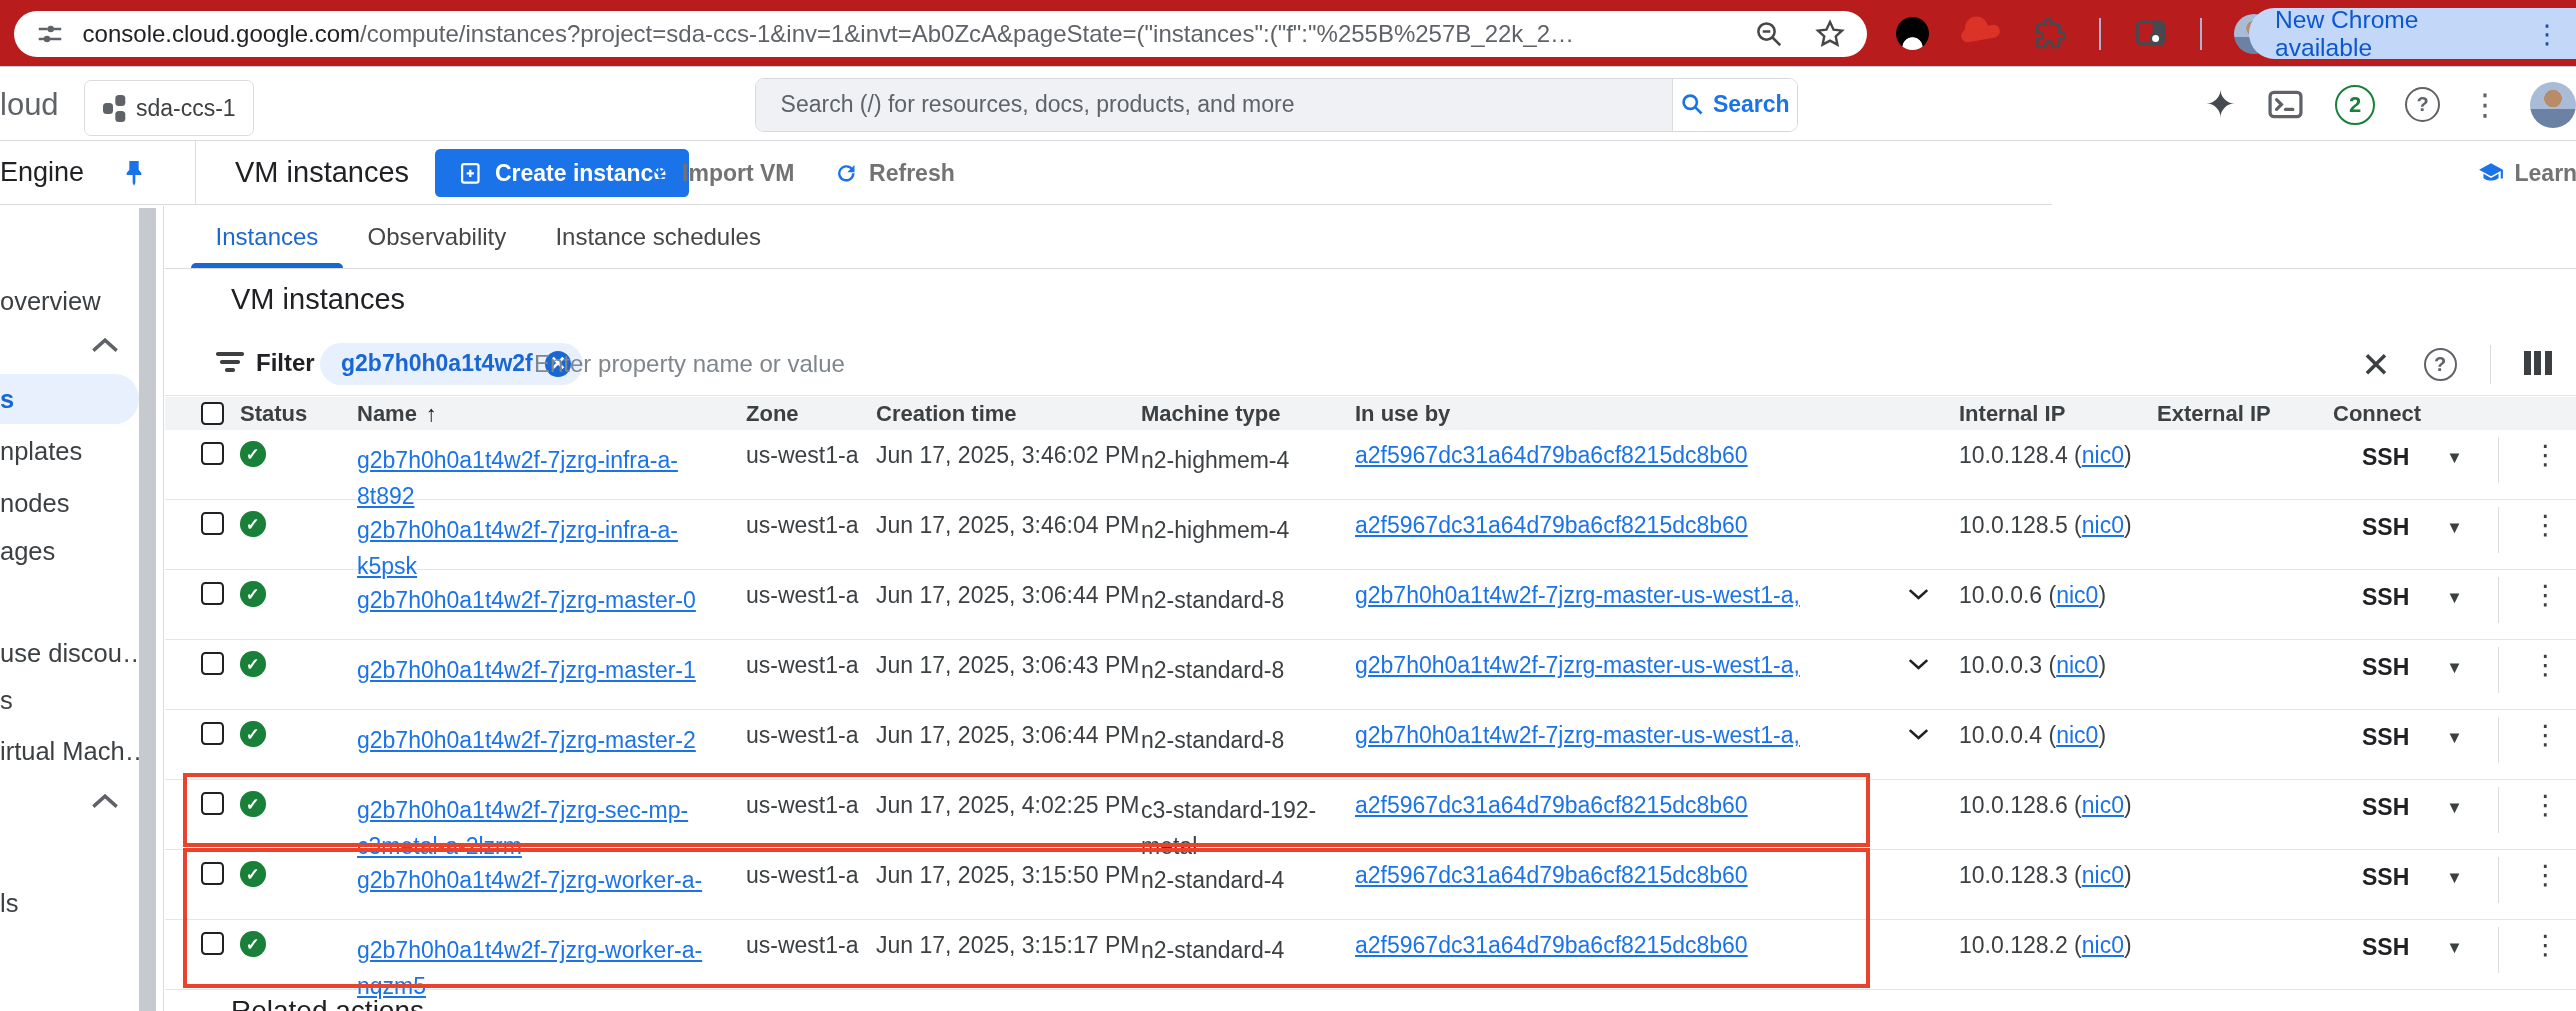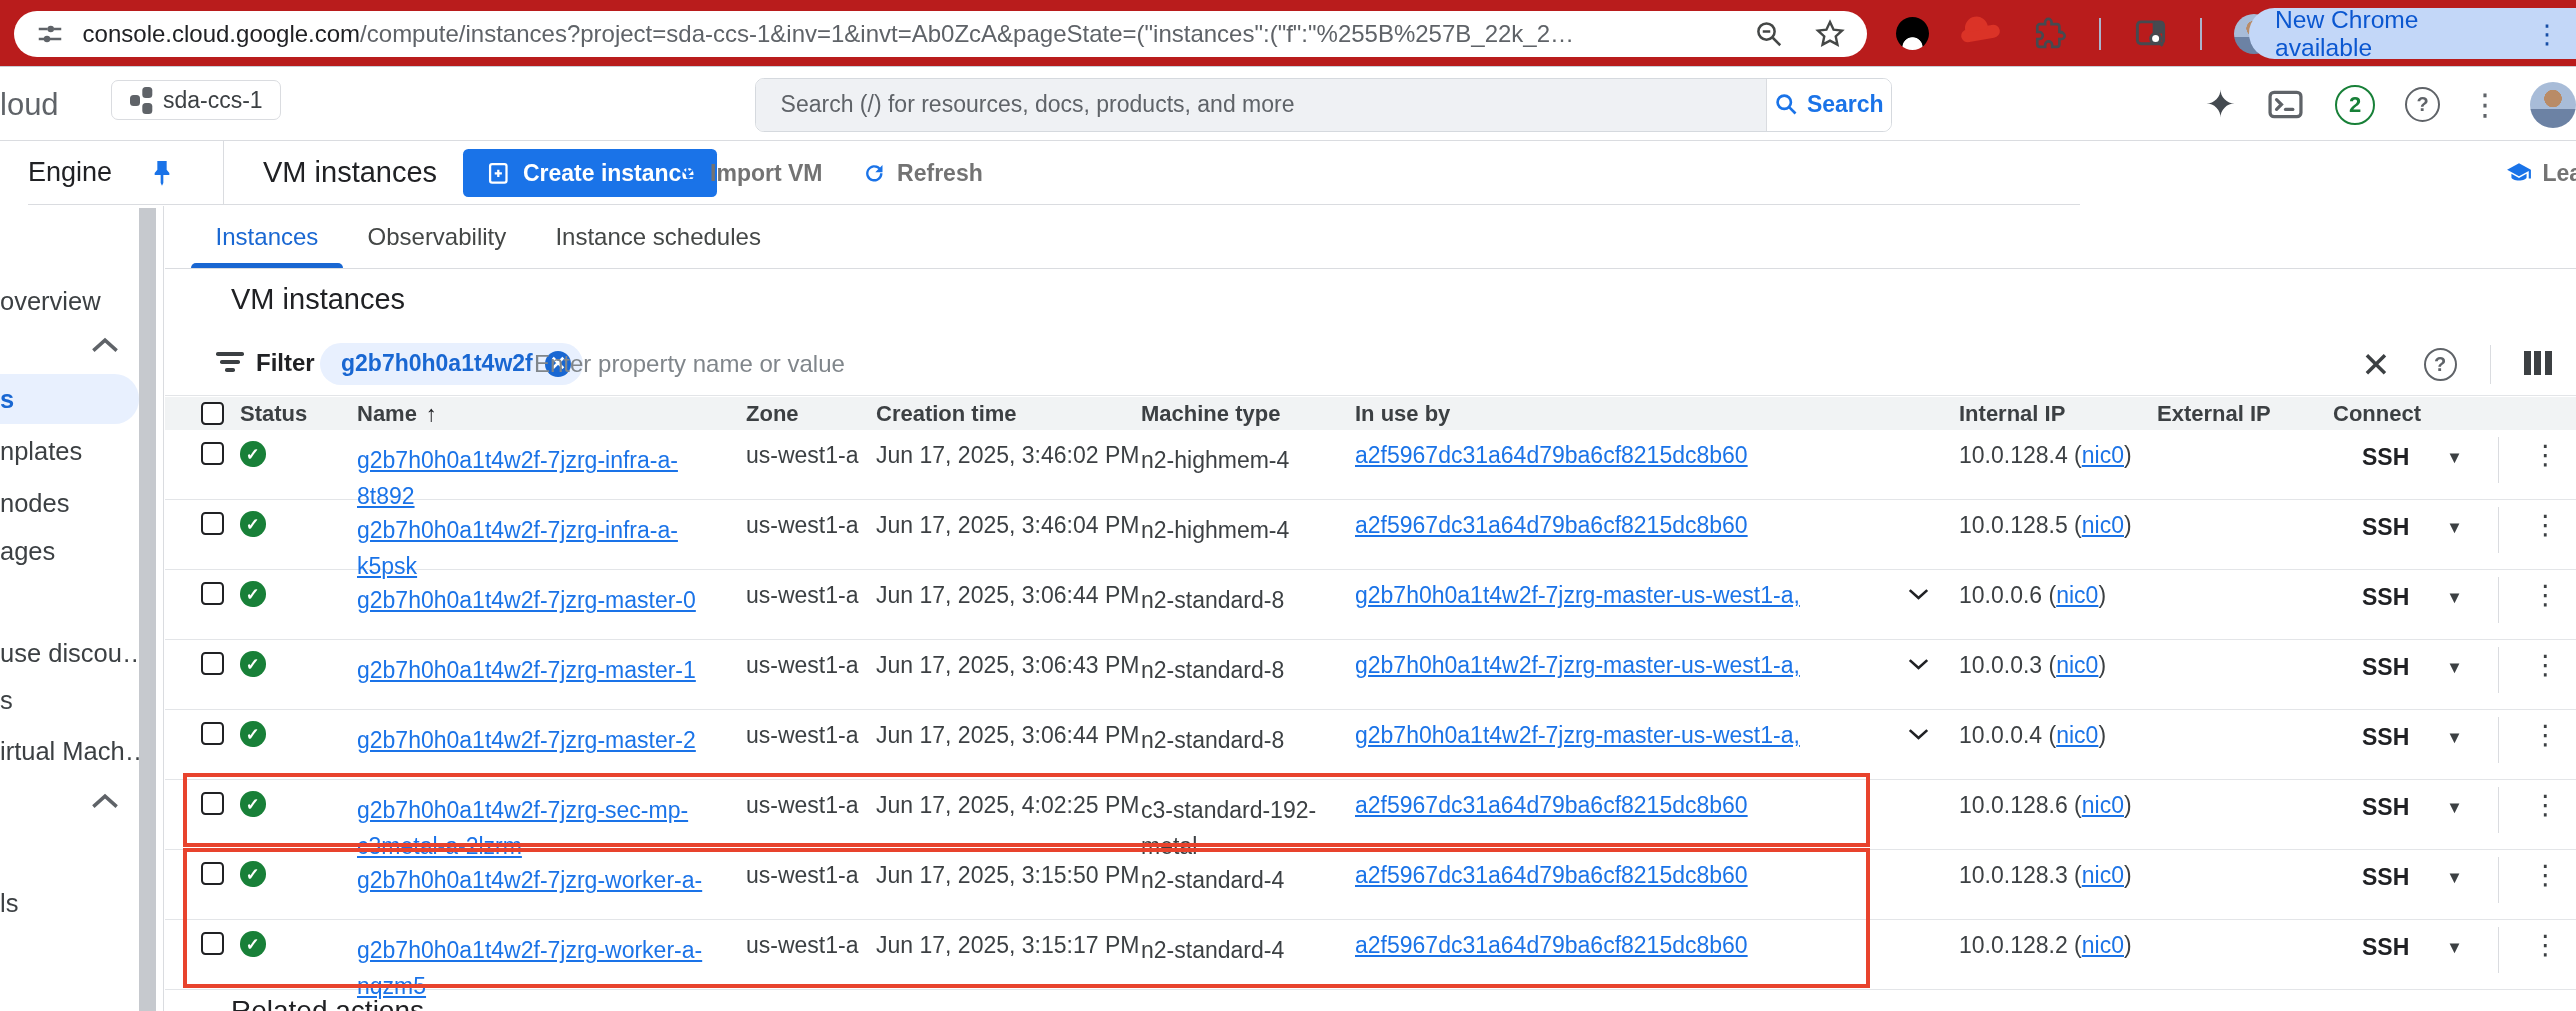--- a/index.html
+++ b/index.html
@@ -21,34 +21,34 @@
   .avatar { border-radius:50%; background:
       radial-gradient(circle at 50% 36%, #b98b66 0 23%, rgba(0,0,0,0) 24%),
       linear-gradient(180deg,#a8bcd8 0 58%, #6c82a4 58%); }
   .new-chrome-pill { position:absolute; left:2249px; top:8px; height:51px; width:327px; background:#c3d7f8; border-radius:25.5px 0 0 25.5px; display:flex; align-items:center; padding:0 16px 0 26px; gap:19.3px; }
   .new-chrome-pill .lbl { color:#0b57d0; font-size:24.6px; }
   .dots-v { color:#174ea6; font-size:26px; line-height:1; letter-spacing:0; }
 
   
   .gcp-header { position:absolute; left:0; top:68px; width:2576px; height:73px; background:#fff; border-bottom:0.9px solid #dadce0; }
   .logo-frag { position:absolute; left:0; top:19.3px; font-size:31px; color:#5f6368; }
-  .project-btn { position:absolute; left:84px; top:12.3px; height:40px; min-width:163px; border:0.9px solid #dadce0; border-radius:7px; display:flex; align-items:center; gap:14px; padding:0 17.6px;margin-left:27px; }
+  .project-btn { position:absolute; left:84px; top:12.3px; height:56px; min-width:163px; border:0.9px solid #dadce0; border-radius:7px; display:flex; align-items:center; gap:14px; padding:0 17.6px; }
   .proj-icon { width:10.5px; height:10.5px; border-radius:3.5px; background:#5f6368; box-shadow:12.3px -8px 0 #5f6368, 12.3px 8px 0 #5f6368; margin-right:8.8px; }
   .project-btn .lbl { font-size:23px; color:#3c4043; }
-  .gcp-search { position:absolute; left:755px; top:9.7px; width:1137px; height:54px; border:0.9px solid #d5d9de; border-radius:8.8px; display:flex; overflow:hidden; }
+  .gcp-search { position:absolute; left:755px; top:9.7px; width:1043px; height:54px; border:0.9px solid #d5d9de; border-radius:8.8px; display:flex; overflow:hidden; }
   .gcp-search .field { flex:1; background:#eff1f4; display:flex; align-items:center; padding-left:24.6px; font-size:23px; color:#5f6368; }
   .gcp-search .go { width:125px; background:#fff; border-left:0.9px solid #dadce0; display:flex; align-items:center; justify-content:center; gap:8px; color:#1a73e8; font-size:23px; font-weight:bold; }
   .hdr-icons { position:absolute; right:0; top:0; height:73px; display:flex; align-items:center; gap:30px; padding-right:0px; }
   .gem { font-size:37px; color:#444a50; }
   .ring { border-radius:50%; display:flex; align-items:center; justify-content:center; }
   .bell-ring { width:40px; height:40px; border:2.6px solid #188038; color:#188038; font-size:22px; font-weight:bold; }
   .help-ring { width:35px; height:35px; border:2.6px solid #5f6368; color:#5f6368; font-size:20px; font-weight:bold; }
 
   
-  .page-toolbar { position:absolute; left:0; top:141px; width:2052px; height:64px; background:#fff; border-bottom:0.9px solid #dadce0;margin-left:28px; }
+  .page-toolbar { position:absolute; left:0; top:141px; width:2052px; height:64px; background:#fff; border-bottom:0.9px solid #dadce0; }
   .nav-frag { position:absolute; left:0; top:16px; font-size:27px; color:#202124; }
   .pin { position:absolute; left:118px; top:16px; }
   .tb-div { position:absolute; left:195px; top:0; width:0.9px; height:64px; background:#dadce0; }
   .vm-title { position:absolute; left:235px; top:15px; font-size:29px; color:#202124; }
   .btn-create { position:absolute; left:435px; top:8px; height:48px; background:#1a73e8; border-radius:5.3px; color:#fff; font-size:23px; font-weight:bold; display:flex; align-items:center; gap:12.3px; padding:0 23px; }
   .tb-link { position:absolute; top:8px; height:48px; display:flex; align-items:center; gap:10.5px; color:#737373; font-size:23px; font-weight:bold;text-align:right; }
 
   
   .sidebar { position:absolute; left:0; top:206px; width:164px; height:805px; background:#fff; border-right:0.9px solid #dadce0; overflow:hidden; }
   .sb-scroll { position:absolute; left:139px; top:1.8px; width:16.7px; height:803px; background:#c6c9ce; }

